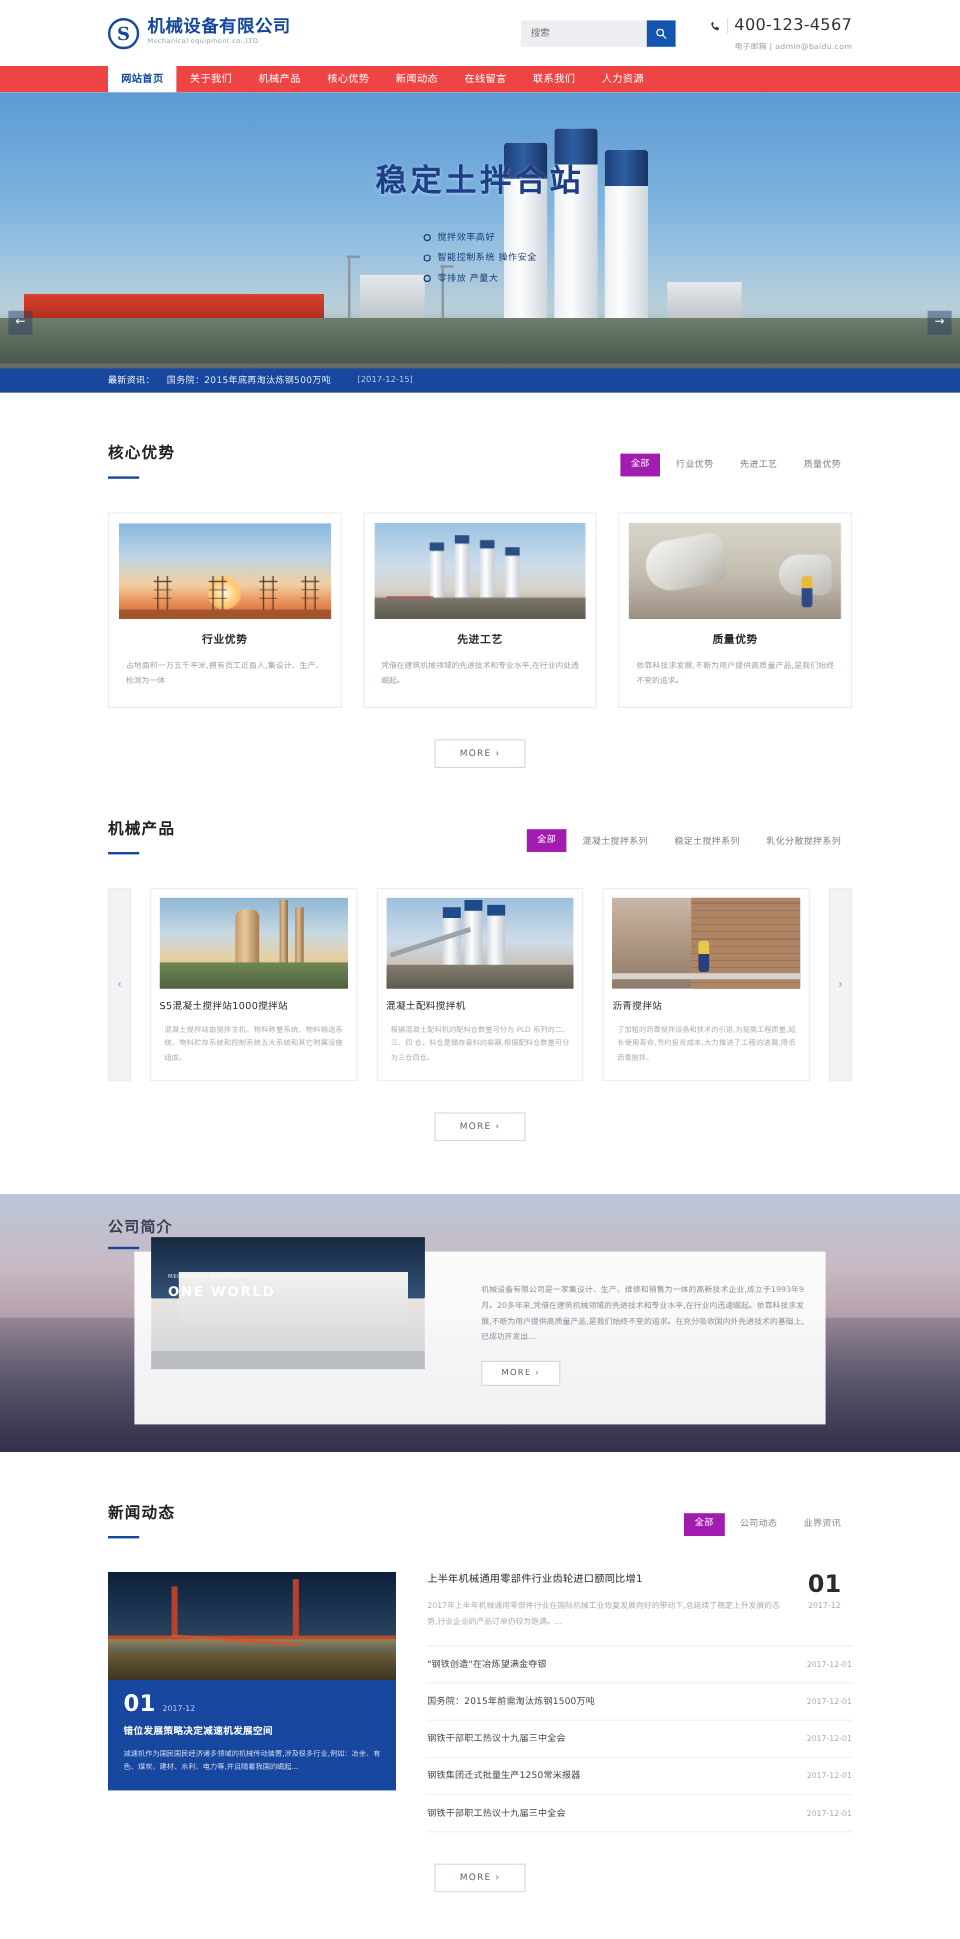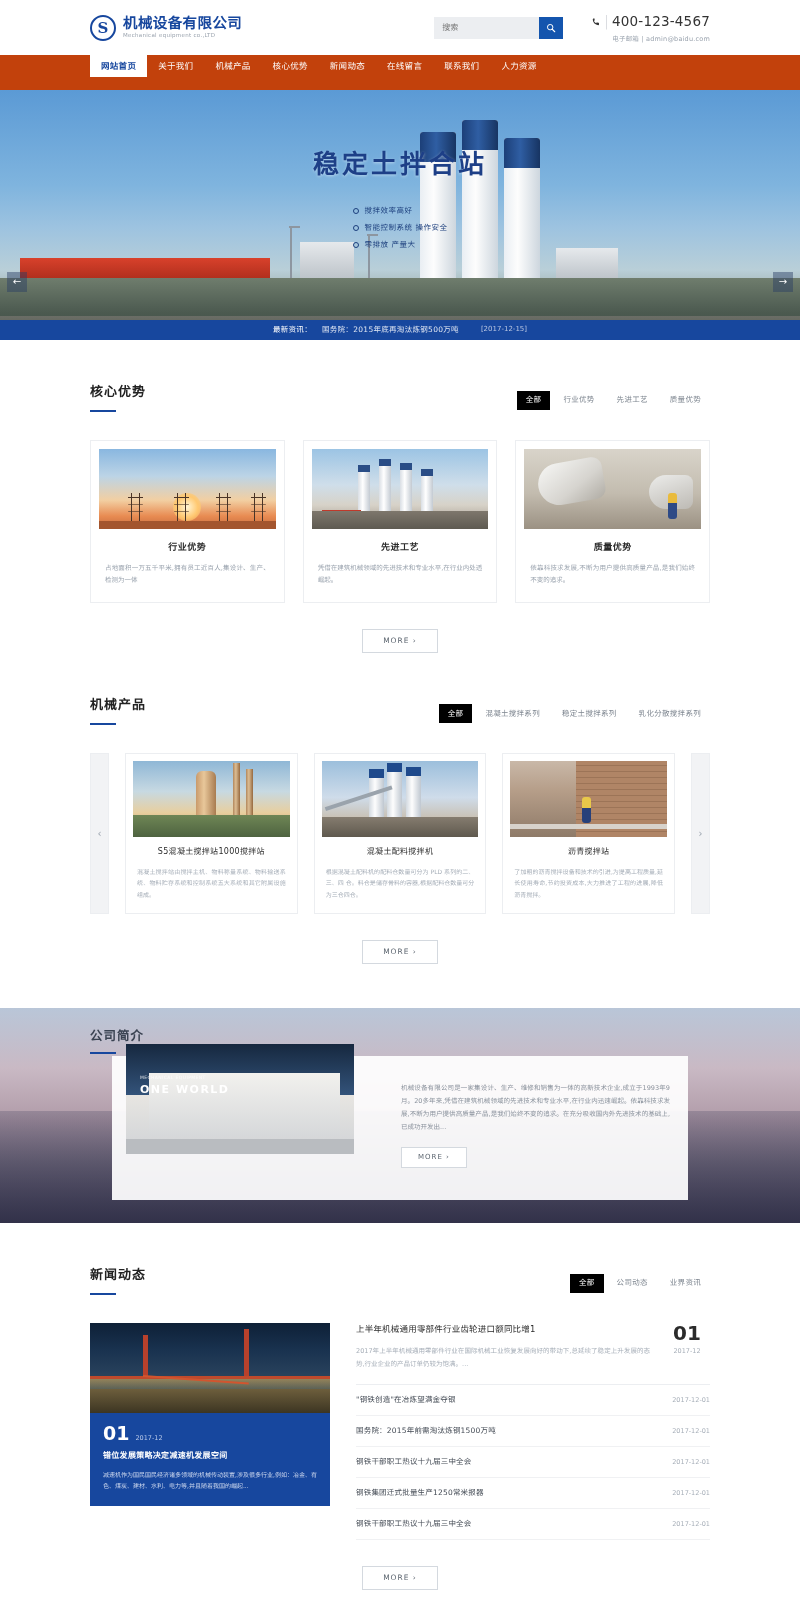--- a/index.html
+++ b/index.html
@@ -40,21 +40,21 @@
   .contact { margin-left:28px; text-align:right; }
   .contact-phone {
     font-size:13.5px; color:#333; display:flex; align-items:center;
     gap:3px; justify-content:flex-end; letter-spacing:.2px;
   }
   .contact-phone .sep { color:#c8ccd2; font-weight:300; }
   .phone-ico { width:10px; height:10px; fill:#333; }
   .contact-mail { font-size:6.5px; color:#9aa3ae; margin-top:1px; letter-spacing:.2px; }
 
   
-  .nav { height:35px; background:#c2410c; }
+  .nav { height:22px; background:#ef4444; }
   .nav .wrap { display:flex; height:22px; }
   .nav-item {
     padding:0 11px; height:22px; line-height:22px; color:#fff;
     font-size:8.5px; cursor:pointer; white-space:nowrap; letter-spacing:.3px;
   }
   .nav-item.active { background:#fff; color:#17479e; font-weight:bold; }
 
   
   .hero {
     height:250px; position:relative; overflow:hidden;
@@ -112,41 +112,41 @@
   .hero-arrow {
     position:absolute; top:182px; width:20px; height:20px;
     background:rgba(40,60,100,.45); color:#fff; font-size:10px;
     display:flex; align-items:center; justify-content:center; cursor:pointer;
   }
   .hero-arrow.left { left:7px; }
   .hero-arrow.right { right:7px; }
 
   
   .ticker { position:absolute; left:0; right:0; bottom:0; height:20px; background:#17479e; }
-  .ticker .wrap { display:flex; align-items:center; height:20px; gap:10px;justify-content:center; }
+  .ticker .wrap { display:flex; align-items:center; height:20px; gap:10px; }
   .ticker-label { color:#fff; font-size:7.5px; letter-spacing:.3px; }
   .ticker-text { color:#dfe6f3; font-size:7.5px; letter-spacing:.3px; }
   .ticker-date { color:#b9c6e2; font-size:7px; margin-left:12px; }
 
   
   .section { padding:42px 0 0; }
   .sec-head { display:flex; align-items:flex-end; margin-bottom:28px; }
   .sec-title {
     font-size:13px; color:#222; font-weight:bold; position:relative;
     padding-bottom:9px; letter-spacing:1px;
   }
   .sec-title::after {
     content:''; position:absolute; left:0; bottom:0; width:26px; height:2px; background:#17479e;
   }
   .tabs { margin-left:auto; display:flex; gap:4px; align-items:center; padding-bottom:2px; }
   .tab {
     font-size:7.5px; color:#7d858f; padding:3.5px 9px; cursor:pointer;
     letter-spacing:.3px; white-space:nowrap;
   }
-  .tab.active { background:#000000; color:#fff;font-family:Liberation Mono, monospace; }
+  .tab.active { background:#a21caf; color:#fff;font-family:Liberation Mono, monospace; }
 
   
   .cards { display:flex; gap:18px; }
   .card {
     flex:1; background:#fff; border:1px solid #eceef1; padding:8px;
     cursor:pointer;
   }
   .card-img { height:80px; overflow:hidden; position:relative; }
   .card-title {
     text-align:center; font-size:9px; color:#2b2b2b; font-weight:bold;
@@ -219,21 +219,21 @@
     width:19px; background:#f2f3f5; border:1px solid #eceef1;
     display:flex; align-items:center; justify-content:center;
     color:#9aa3ae; font-size:10px; cursor:pointer; flex:none;
   }
   .car-track { flex:1; display:flex; gap:16px; padding:0 16px; overflow:hidden; }
   .prod {
     flex:1; background:#fff; border:1px solid #eceef1; padding:7px; cursor:pointer;
   }
   .prod-img { height:76px; overflow:hidden; position:relative; }
   .prod-title {
-    text-align:center; font-size:8px; color:#2b2b2b; margin:9px 0 7px; letter-spacing:.3px;
+    font-size:8px; color:#2b2b2b; margin:9px 0 7px; letter-spacing:.3px;
   }
   .prod-desc { font-size:6px; color:#a6aeb8; line-height:1.9; text-align:justify; padding:0 4px 6px; }
 
   
   .about {
     margin-top:44px; height:215px; position:relative; overflow:hidden;
     background:linear-gradient(180deg,#b9c6d8 0%,#c9b9c4 28%,#b09ba8 52%,#8d8494 72%,#6d6a80 100%);
   }
   .about-city { position:absolute; left:0; right:0; bottom:0; height:52%;
     background:linear-gradient(180deg,rgba(60,60,90,.25),rgba(30,30,55,.75)); }

